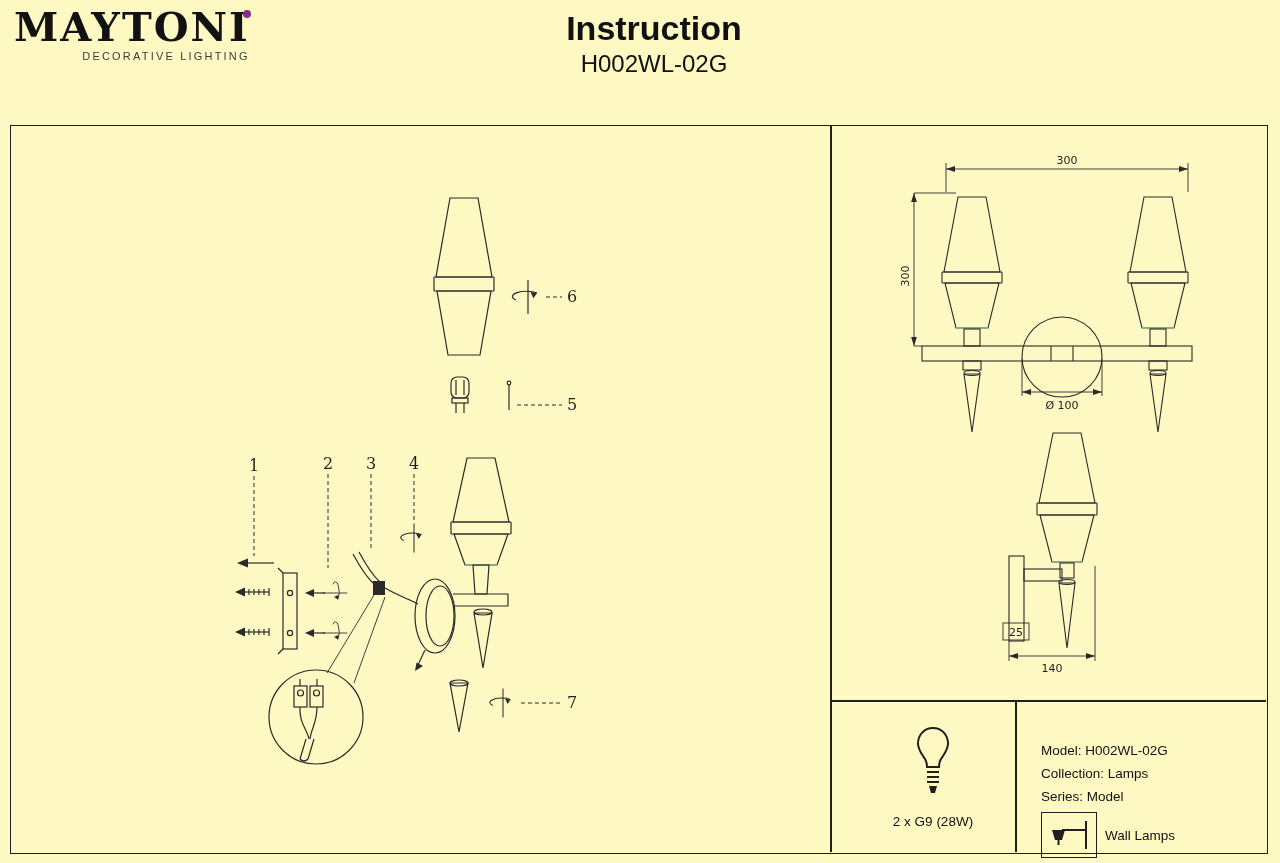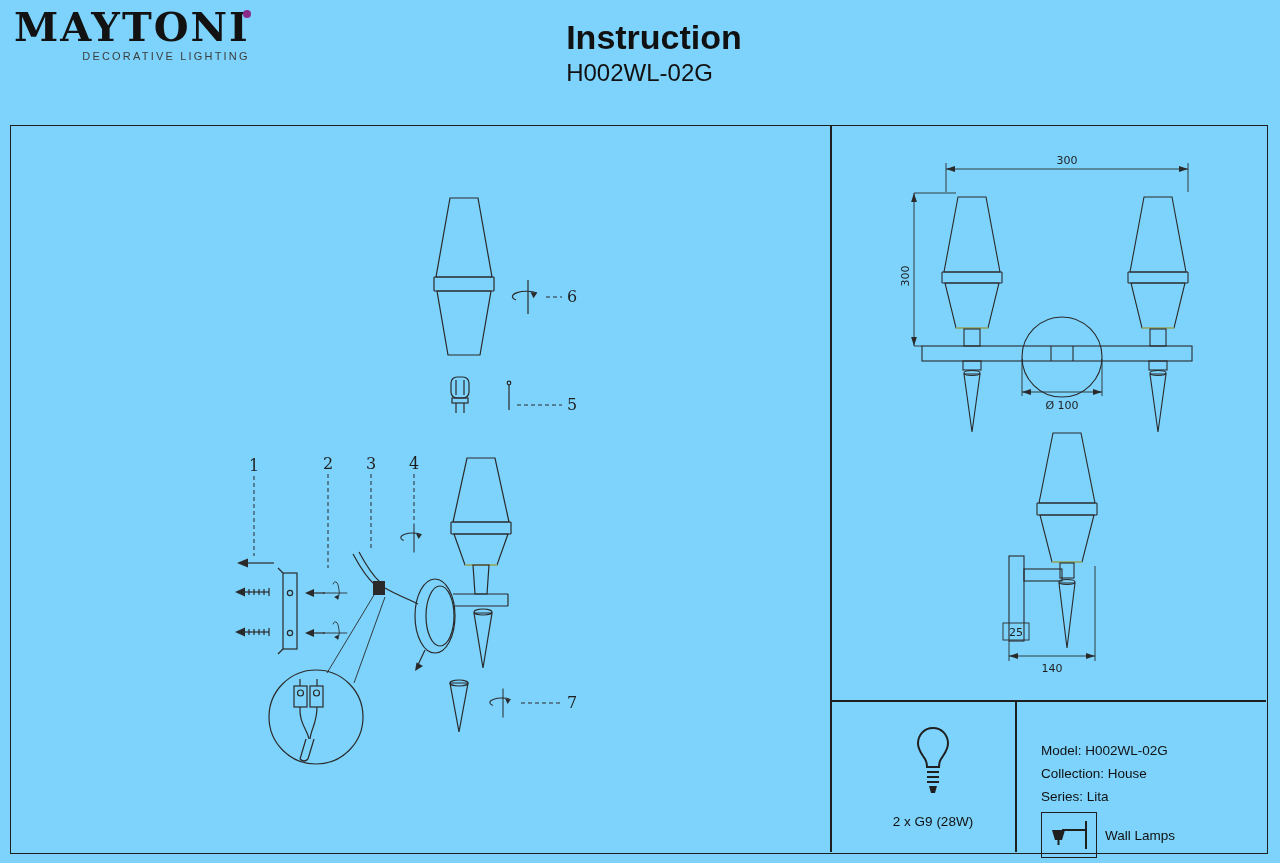--- a/index.html
+++ b/index.html
@@ -1,35 +1,35 @@
 <!DOCTYPE html>
 <html><head>
 <meta charset="utf-8">
 <style>
   * { margin:0; padding:0; box-sizing:border-box; }
   html,body { background:#ffffff; }
   .page {
-    position:relative; width:1280px; height:863px; background:#7dd3fc;
+    position:relative; width:1280px; height:863px; background:#fef9c3;
     font-family:"Liberation Sans", sans-serif; color:#1f1f1f; overflow:hidden;
   }
   
   .logo { position:absolute; left:14px; top:6px; }
   .brand {
     font-family:"DejaVu Serif", serif; font-weight:700; font-size:40px;
     line-height:1.05; letter-spacing:2px; color:#121212; white-space:nowrap;
   }
   .brand-dot {
     position:absolute; top:4px; right:-1px; width:8px; height:8px;
     border-radius:50%; background:#8A2B8A;
   }
   .tagline {
     margin-top:2px; font-size:11px; letter-spacing:2.2px; color:#3c3c3c;
     text-align:right; white-space:nowrap;
   }
-  .title-block { position:absolute; left:654px; top:17px; transform:translateX(-50%); }
+  .title-block { position:absolute; left:654px; top:8px; transform:translateX(-50%); text-align:center; }
   .title-block h1 { font-size:34px; font-weight:700; color:#111; line-height:1.2; }
   .model-code { font-size:24px; color:#111; margin-top:1px; }
 
   
   .main-box {
     position:absolute; left:10px; top:125px; width:1258px; height:729px;
     border:1.5px solid #1f1f1f;
   }
   .divider { position:absolute; background:#1f1f1f; }
   .dv1 { left:819px; top:0; width:1.5px; height:726px; }
@@ -323,22 +323,22 @@
           <line x1="13" y1="51" x2="25" y2="51"></line>
           <line x1="13" y1="56" x2="25" y2="56"></line>
           <path d="M15,60 L23,60 L21,67 L17,67 Z" fill="#1f1f1f" stroke="none"></path>
         </g>
       </svg>
       <div class="bulb-label">2 x G9 (28W)</div>
     </div>
 
     <div class="model-cell">
       <div class="line">Model: H002WL-02G</div>
-      <div class="line">Collection: House</div>
-      <div class="line">Series: Lita</div>
+      <div class="line">Collection: Lamps</div>
+      <div class="line">Series: Model</div>
       <div class="category-row">
         <div class="lamp-box">
           <svg width="42" height="32" viewBox="0 0 42 32">
             <g stroke="#1f1f1f" stroke-width="2" fill="none">
               <line x1="38" y1="2" x2="38" y2="30"></line>
               <line x1="38" y1="11" x2="14" y2="11"></line>
               <path d="M4,11 L17,11 L14,21 L7,21 Z" fill="#1f1f1f" stroke="none"></path>
               <line x1="10.5" y1="21" x2="10.5" y2="26"></line>
             </g>
           </svg>

